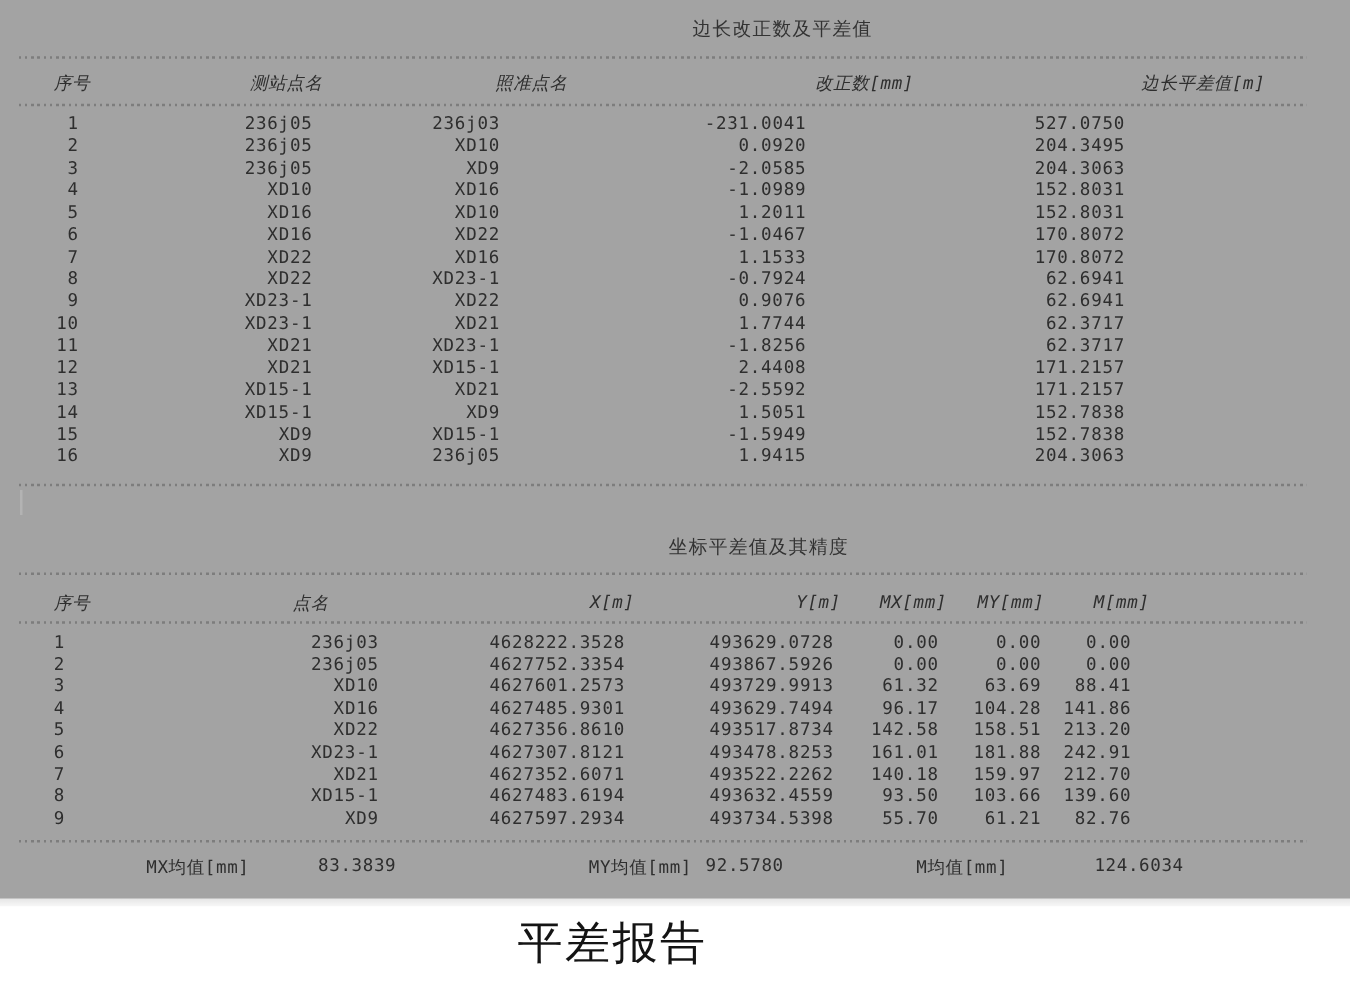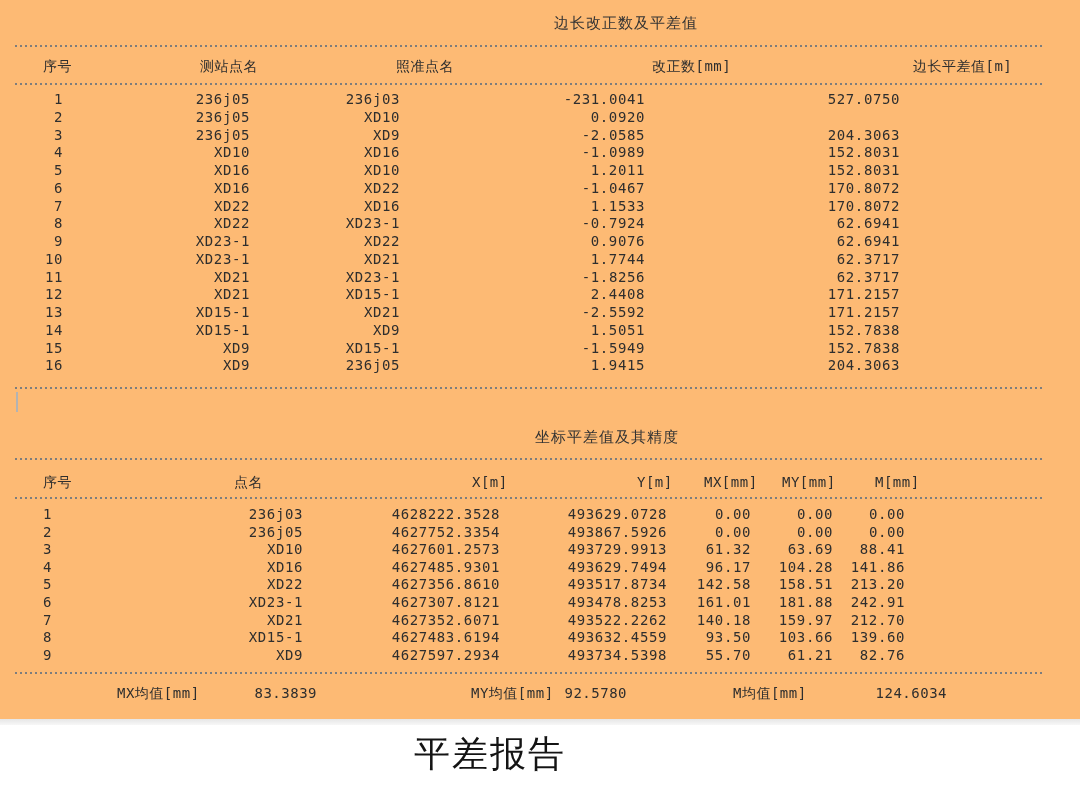--- a/index.html
+++ b/index.html
@@ -1,32 +1,32 @@
 <!DOCTYPE html>
 <html><head>
 <meta charset="utf-8">
 <style>
   html,body{margin:0;padding:0;background:#ffffff;}
   .page{
     position:relative;width:1080px;height:797px;background:#ffffff;overflow:hidden;
     font-family:"DejaVu Sans Mono","Liberation Mono",monospace;
     color:#2e2e2e;
   }
-  .report{position:absolute;left:0;top:0;width:1080px;height:719px;background:#fdba74;}
+  .report{position:absolute;left:0;top:0;width:1080px;height:719px;background:#a3a3a3;}
   .report-edge{position:absolute;left:0;top:719px;width:1080px;height:6px;
     background:linear-gradient(180deg,#e6e6e6,#f7f7f7);}
   .dotline{
     position:absolute;left:15px;width:1030px;height:2px;
     background:repeating-linear-gradient(90deg,#7d7d7d 0 2px,transparent 2px 5px);
   }
   .sec-title{
     position:absolute;transform:translateX(-50%);
     font-size:15px;letter-spacing:1px;color:#333;white-space:nowrap;
   }
-  .hdr{position:absolute;font-size:14px;letter-spacing:.5px;white-space:nowrap;color:#2e2e2e;}
+  .hdr{position:absolute;font-size:14px;letter-spacing:.5px;white-space:nowrap;color:#2e2e2e;font-style:italic;}
   .rows{position:absolute;left:0;width:1080px;}
   .row{display:flex;height:17.75px;line-height:17.75px;font-size:14px;letter-spacing:.6px;padding-left:15px;box-sizing:border-box;}
   .rows-t2 .row{height:17.6px;line-height:17.6px;}
   .row span{display:block;text-align:right;white-space:nowrap;}
   
   .t1 .c1{width:48px}.t1 .c2{width:187px}.t1 .c3{width:150px}.t1 .c4{width:245px}.t1 .c5{width:255px}
   
   .t2 .c1{width:37px}.t2 .c2{width:251px}.t2 .c3{width:197px}.t2 .c4{width:167px}.t2 .c5{width:84px}.t2 .c6{width:82px}.t2 .c7{width:72px}
   .footer-item{position:absolute;font-size:14px;letter-spacing:.5px;white-space:nowrap;}
   .footer-val{text-align:right;}
@@ -64,20 +64,21 @@
           <span class="c2">236j05</span>
           <span class="c3">236j03</span>
           <span class="c4">-231.0041</span>
           <span class="c5">527.0750</span>
         </div>
         <div class="row">
           <span class="c1">2</span>
           <span class="c2">236j05</span>
           <span class="c3">XD10</span>
           <span class="c4">0.0920</span>
+          <span class="c5">204.3495</span>
         </div>
         <div class="row">
           <span class="c1">3</span>
           <span class="c2">236j05</span>
           <span class="c3">XD9</span>
           <span class="c4">-2.0585</span>
           <span class="c5">204.3063</span>
         </div>
         <div class="row">
           <span class="c1">4</span>

